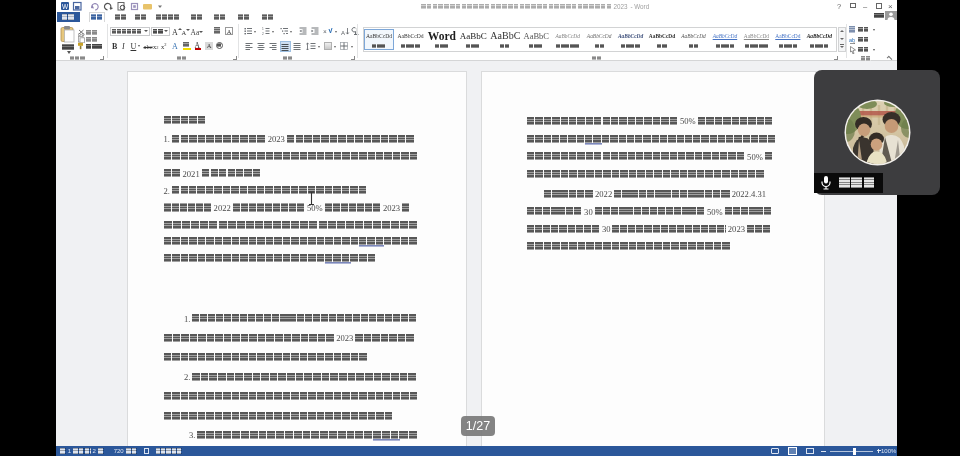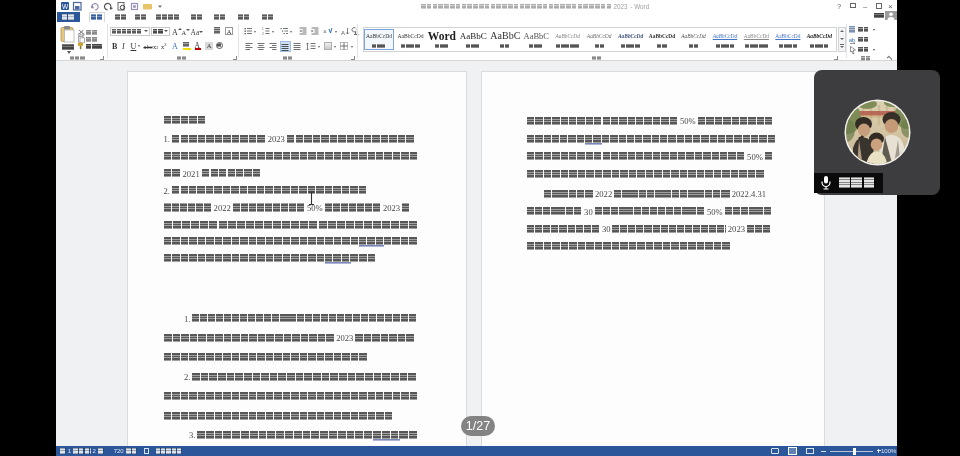--- a/index.html
+++ b/index.html
@@ -381,21 +381,21 @@
       <span style="flex:none;width:113.3px;height:8.2px;background-image:repeating-linear-gradient(0deg,rgba(255,255,255,0.44) 0 1px,rgba(0,0,0,0) 1px 2.6px),repeating-linear-gradient(90deg,#575757 0 7.12px,rgba(0,0,0,0) 7.12px 8.10px);"></span>
       <span style="display:inline-block;font-family:'Liberation Serif',serif;font-size:8.6px;line-height:8.6px;color:#4a4a4a;margin-left:2px;margin-right:2px;margin-top:0.6px;">2023</span>
       <span style="flex:none;width:24.3px;height:8.2px;background-image:repeating-linear-gradient(0deg,rgba(255,255,255,0.44) 0 1px,rgba(0,0,0,0) 1px 2.6px),repeating-linear-gradient(90deg,#575757 0 7.12px,rgba(0,0,0,0) 7.12px 8.10px);"></span>
     </div>
 <div style="position:absolute;left:527px;top:242.3px;height:9px;display:flex;align-items:flex-start;filter:blur(0.35px);">
       <span style="flex:none;width:204.0px;height:8.2px;background-image:repeating-linear-gradient(0deg,rgba(255,255,255,0.44) 0 1px,rgba(0,0,0,0) 1px 2.6px),repeating-linear-gradient(90deg,#575757 0 7.48px,rgba(0,0,0,0) 7.48px 8.50px);"></span>
     </div>
 <svg class="ab" style="left:307px;top:191px" width="10" height="15" viewBox="0 0 10 15">
 <path d="M2 1 h5 M4.5 1 v12.5 M2 13.5 h5" stroke="#333" stroke-width="1.1" fill="none"></path>
     </svg>
-<div class="ab" style="left:461px;top:416px;width:34px;height:20px;border-radius:10px;background:rgba(122,122,122,.92);color:#fff;font-size:12.5px;text-align:center;line-height:20px;font-family:'Liberation Sans',sans-serif">1/27</div>
+<div class="ab" style="left:461px;top:416px;width:34px;height:20px;border-radius:4px;background:rgba(122,122,122,.92);color:#fff;font-size:12.5px;text-align:center;line-height:20px;font-family:'Liberation Sans',sans-serif">1/27</div>
 <div class="ab" style="left:60px;top:448px;height:6px;display:flex;align-items:flex-start">
       <span style="display:inline-block;width:5.8px;height:5.5px;background-image:repeating-linear-gradient(0deg,rgba(0,0,0,0.3) 0 1px,rgba(0,0,0,0) 1px 2.6px),repeating-linear-gradient(90deg,rgba(235,240,248,0.92) 0 4.64px,rgba(0,0,0,0) 4.64px 5.80px);"></span>
       <span style="display:inline-block;font-family:'Liberation Sans',sans-serif;font-size:6px;line-height:6px;color:rgba(235,240,248,0.92);margin-left:2px;margin-right:2px;">1</span>
       <span style="display:inline-block;width:17.4px;height:5.5px;background-image:repeating-linear-gradient(0deg,rgba(0,0,0,0.3) 0 1px,rgba(0,0,0,0) 1px 2.6px),repeating-linear-gradient(90deg,rgba(235,240,248,0.92) 0 4.64px,rgba(0,0,0,0) 4.64px 5.80px);"></span>
       <span style="display:inline-block;font-family:'Liberation Sans',sans-serif;font-size:6px;line-height:6px;color:rgba(235,240,248,0.92);margin-left:2px;margin-right:2px;">2</span>
       <span style="display:inline-block;width:5.8px;height:5.5px;background-image:repeating-linear-gradient(0deg,rgba(0,0,0,0.3) 0 1px,rgba(0,0,0,0) 1px 2.6px),repeating-linear-gradient(90deg,rgba(235,240,248,0.92) 0 4.64px,rgba(0,0,0,0) 4.64px 5.80px);"></span>
       <span style="display:inline-block;width:10px"></span>
       <span style="display:inline-block;font-family:'Liberation Sans',sans-serif;font-size:6px;line-height:6px;color:rgba(235,240,248,0.92);margin-left:0px;margin-right:2px;">720</span>
       <span style="display:inline-block;width:11.6px;height:5.5px;background-image:repeating-linear-gradient(0deg,rgba(0,0,0,0.3) 0 1px,rgba(0,0,0,0) 1px 2.6px),repeating-linear-gradient(90deg,rgba(235,240,248,0.92) 0 4.64px,rgba(0,0,0,0) 4.64px 5.80px);"></span>
       <span style="display:inline-block;width:7px"></span>

